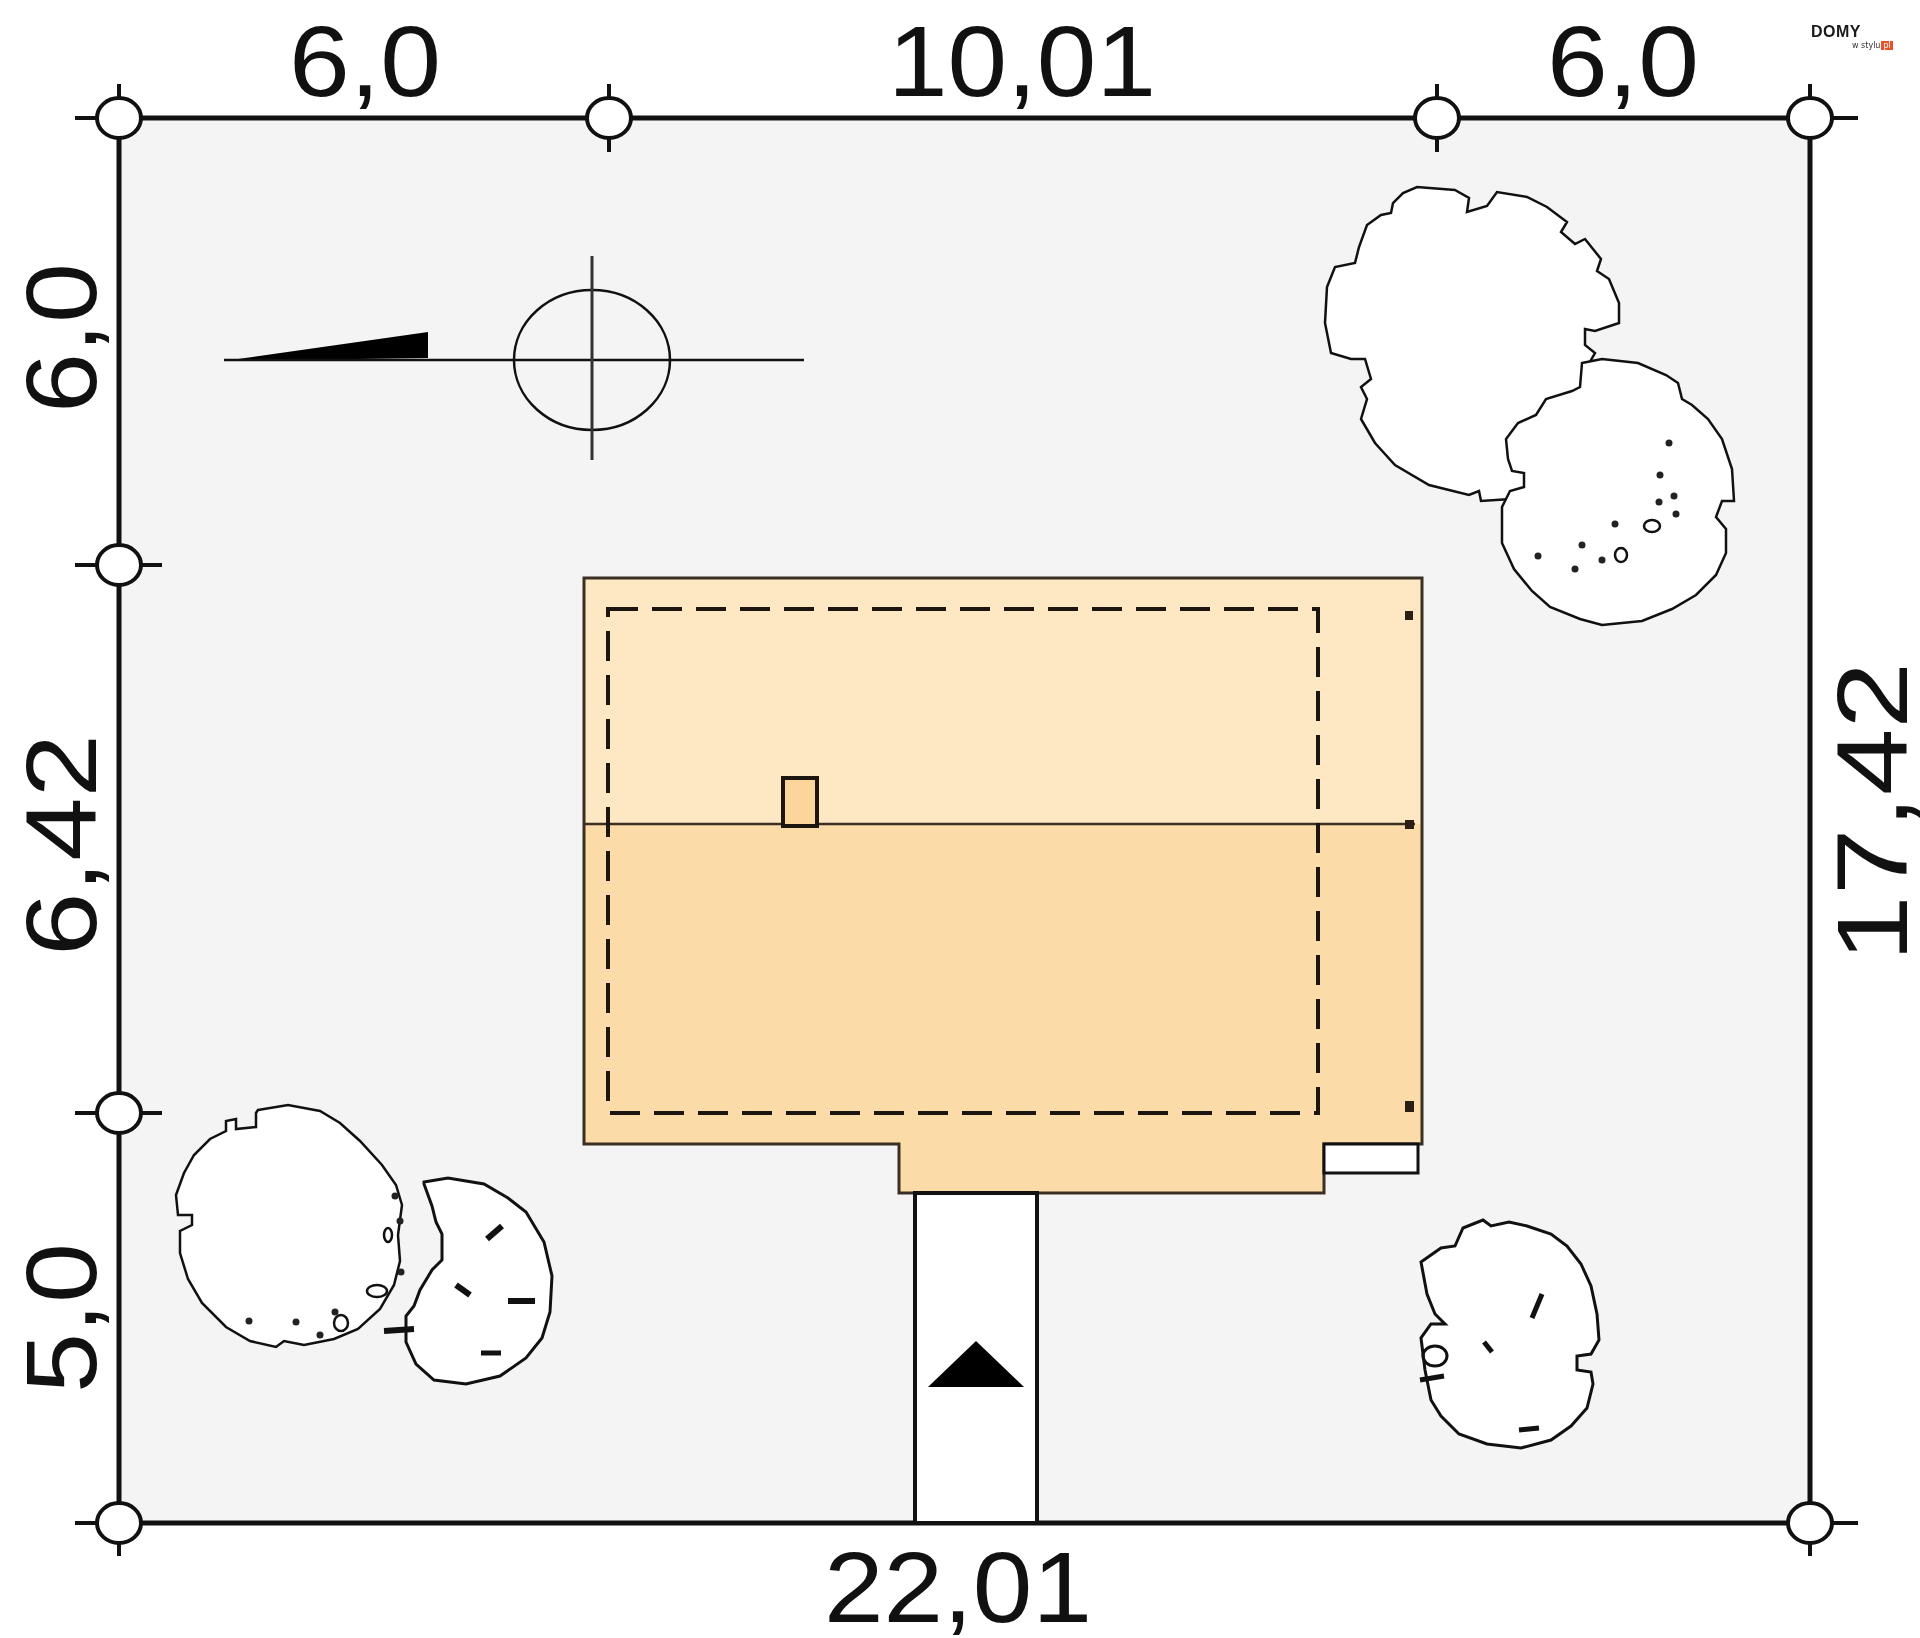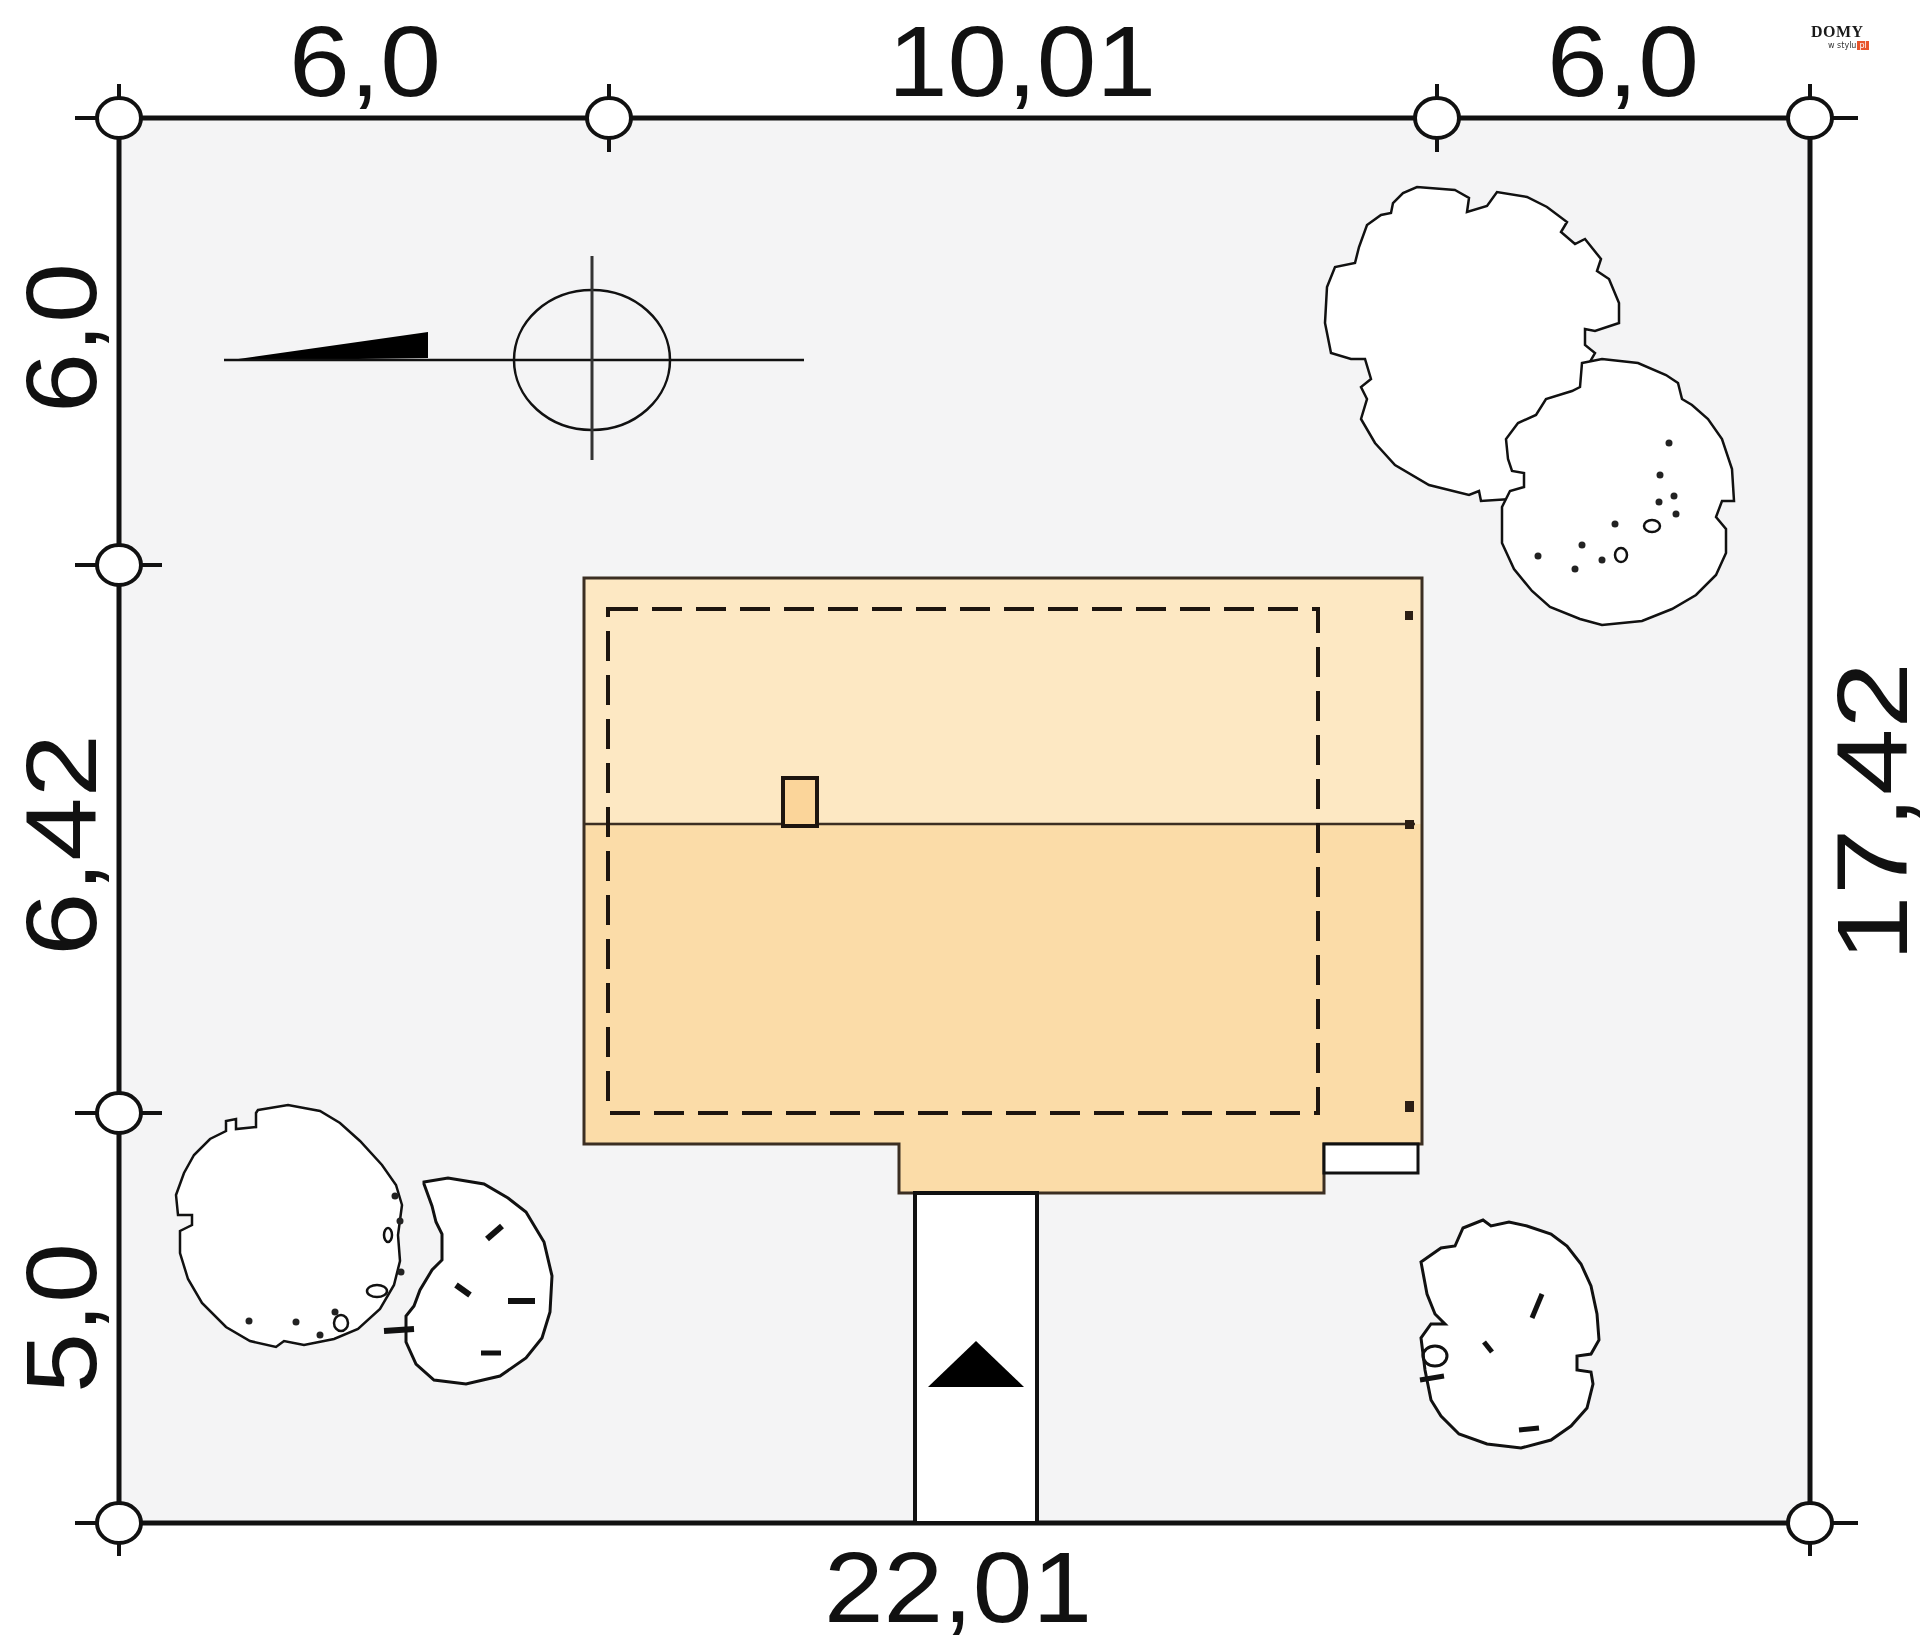--- a/index.html
+++ b/index.html
@@ -1,21 +1,21 @@
 <!DOCTYPE html>
 <html><head>
   <meta charset="utf-8">
   <style>
     html, body { margin: 0; padding: 0; background: #ffffff; }
     body { width: 1920px; height: 1638px; position: relative; overflow: hidden; font-family: "Liberation Sans", sans-serif; }
     #plan { position: absolute; left: 0; top: 0; width: 1920px; height: 1638px; }
     .dim { font-family: "Liberation Sans", sans-serif; fill: #111111; }
     .logo { position: absolute; left: 1811px; top: 24px; width: 80px; height: 30px; }
-    .logo-main { position: absolute; left: 0; top: 0; font-family: Liberation Serif, serif; font-weight: bold; font-size: 16px; letter-spacing: 0.5px; color: #1a1a1a; line-height: 16px; }
-    .logo-sub { position: absolute; left: 17px; top: 17px; font-family: "DejaVu Sans", sans-serif; font-size: 8px; color: #333333; line-height: 9px; white-space: nowrap; }
+    .logo-main { position: absolute; left: 0; top: 0; font-family: Liberation Sans, sans-serif; font-weight: bold; font-size: 16px; letter-spacing: 0.5px; color: #1a1a1a; line-height: 16px; }
+    .logo-sub { position: absolute; left: 41px; top: 17px; font-family: "DejaVu Sans", sans-serif; font-size: 8px; color: #333333; line-height: 9px; white-space: nowrap; }
     .logo-sub .pl { background: #e8542a; color: #ffffff; padding: 0 2px; margin-left: 1px; }
   </style>
 </head>
 <body>
 
 <svg id="plan" viewBox="0 0 1920 1638" xmlns="http://www.w3.org/2000/svg">
 
   <rect x="119" y="118" width="1691" height="1405" fill="#f4f4f5" stroke="#111" stroke-width="5"></rect>
 
   <g>

